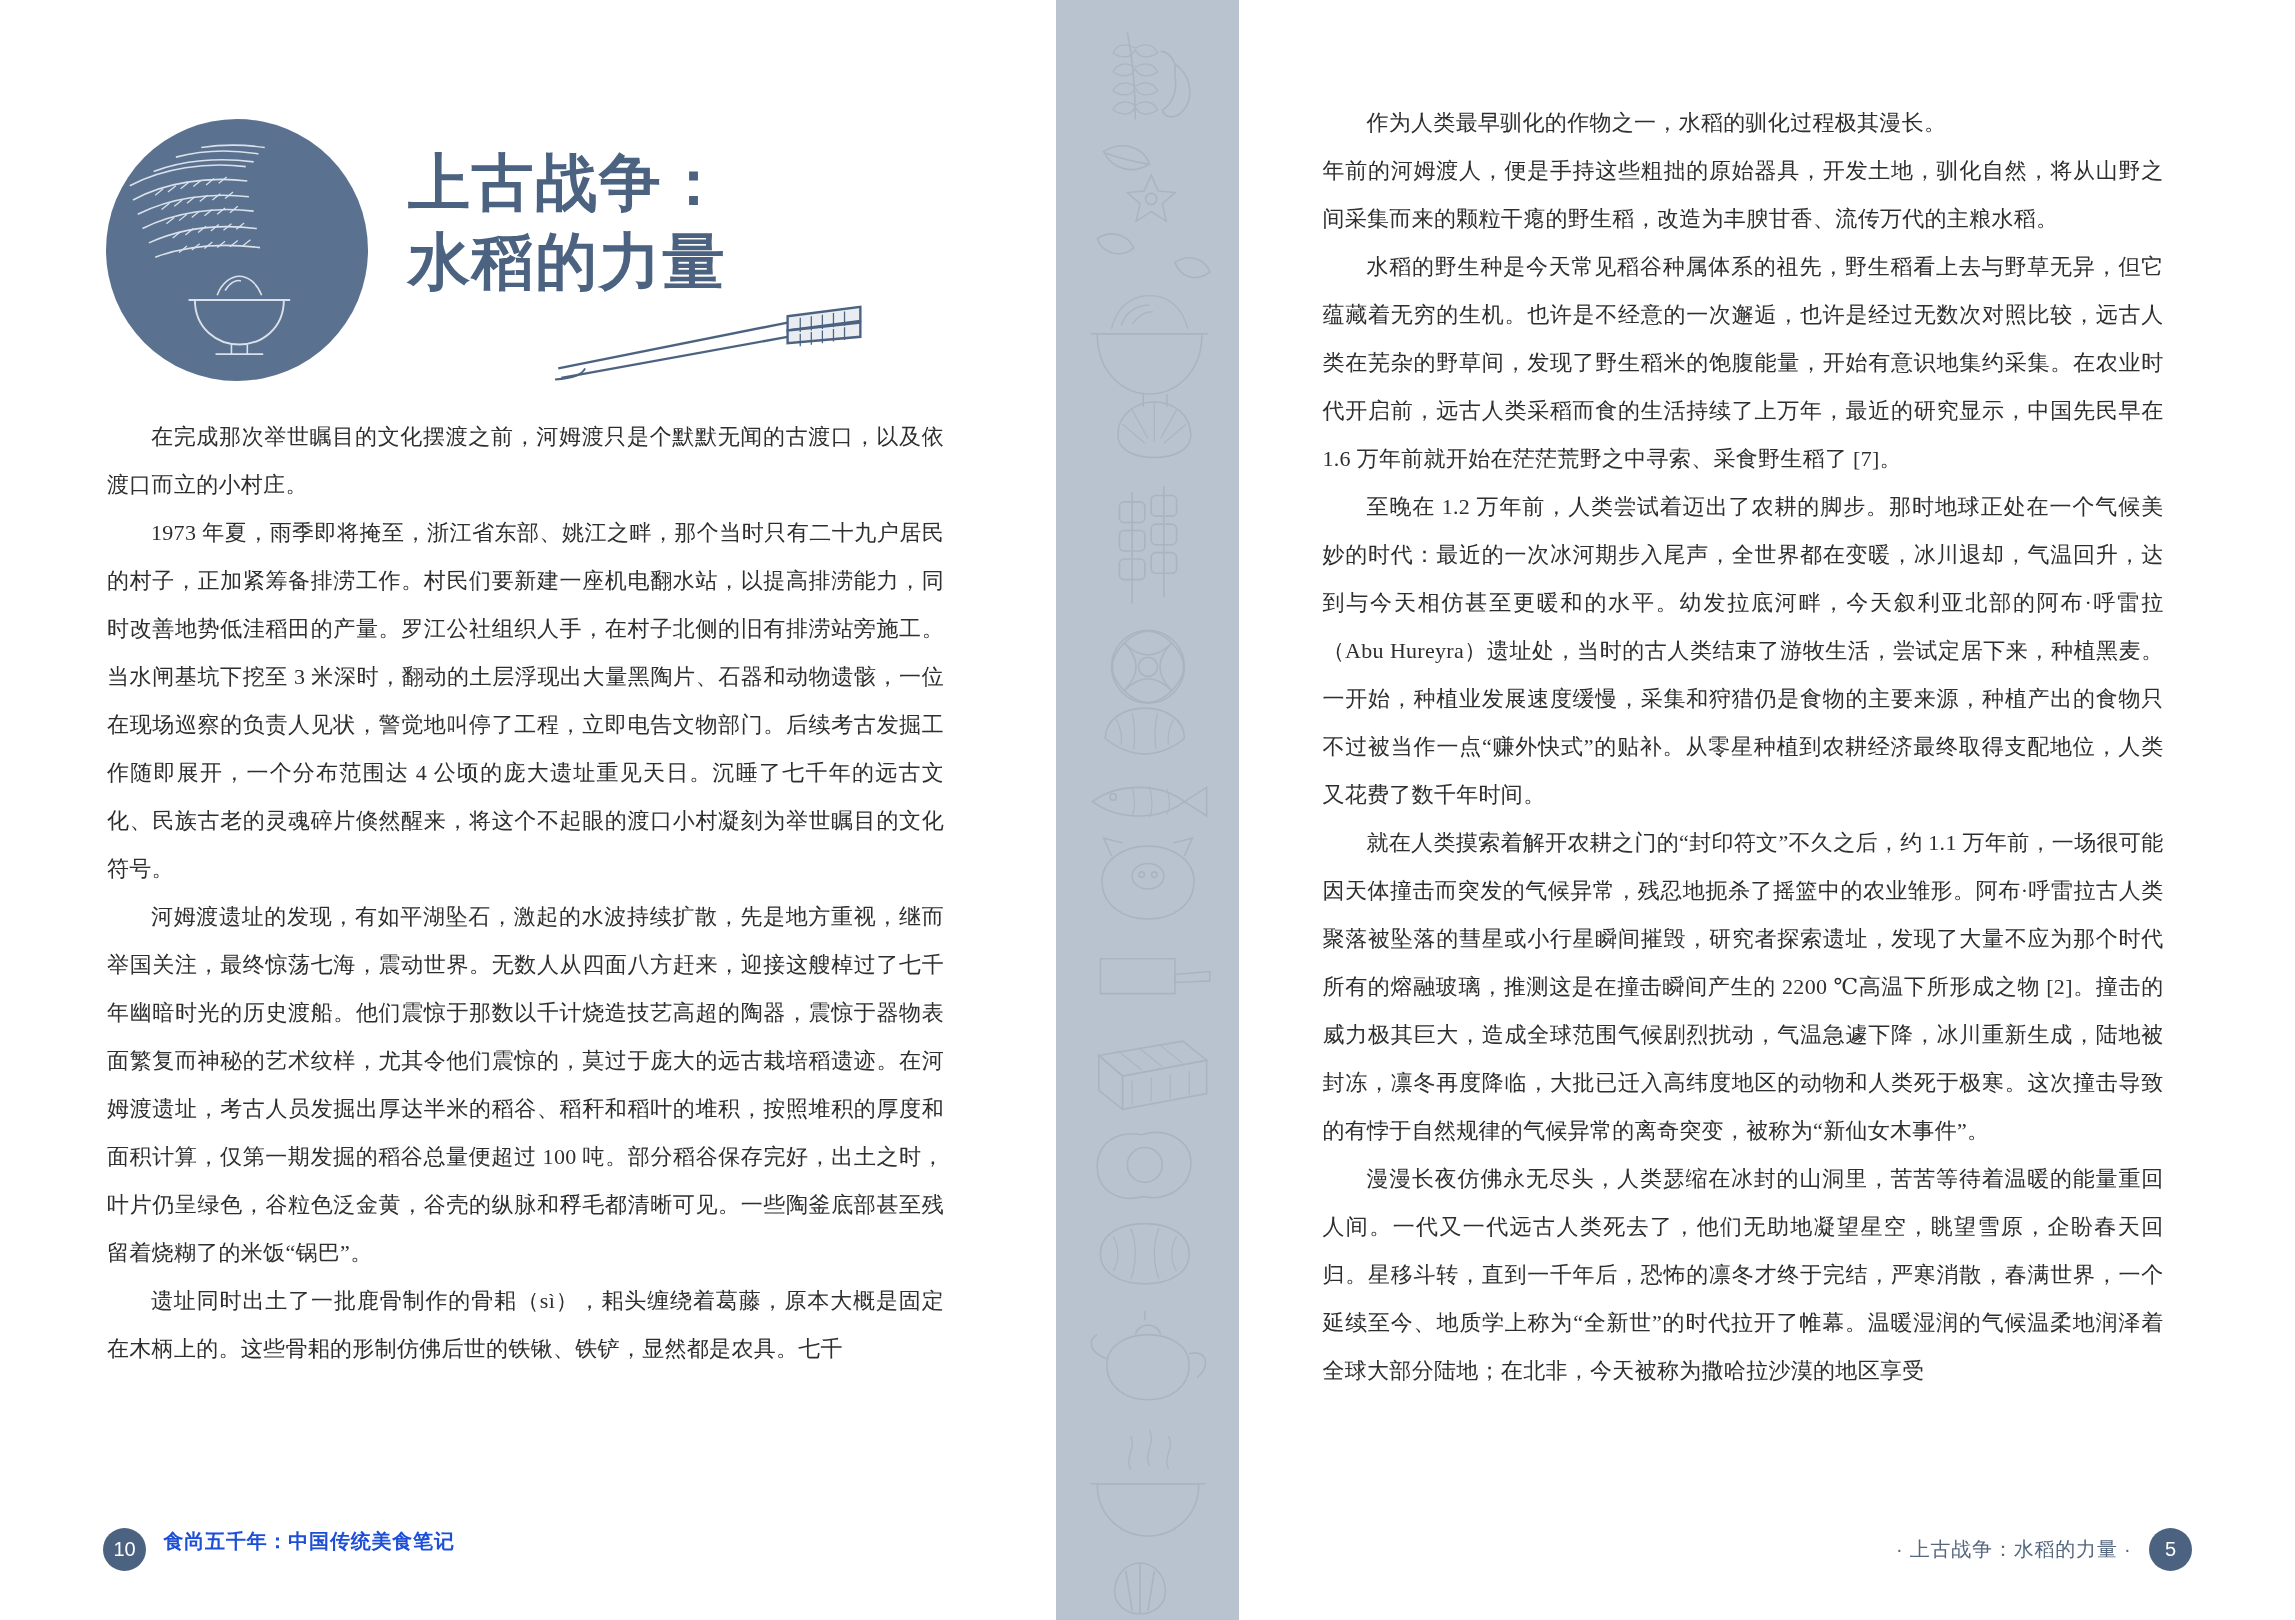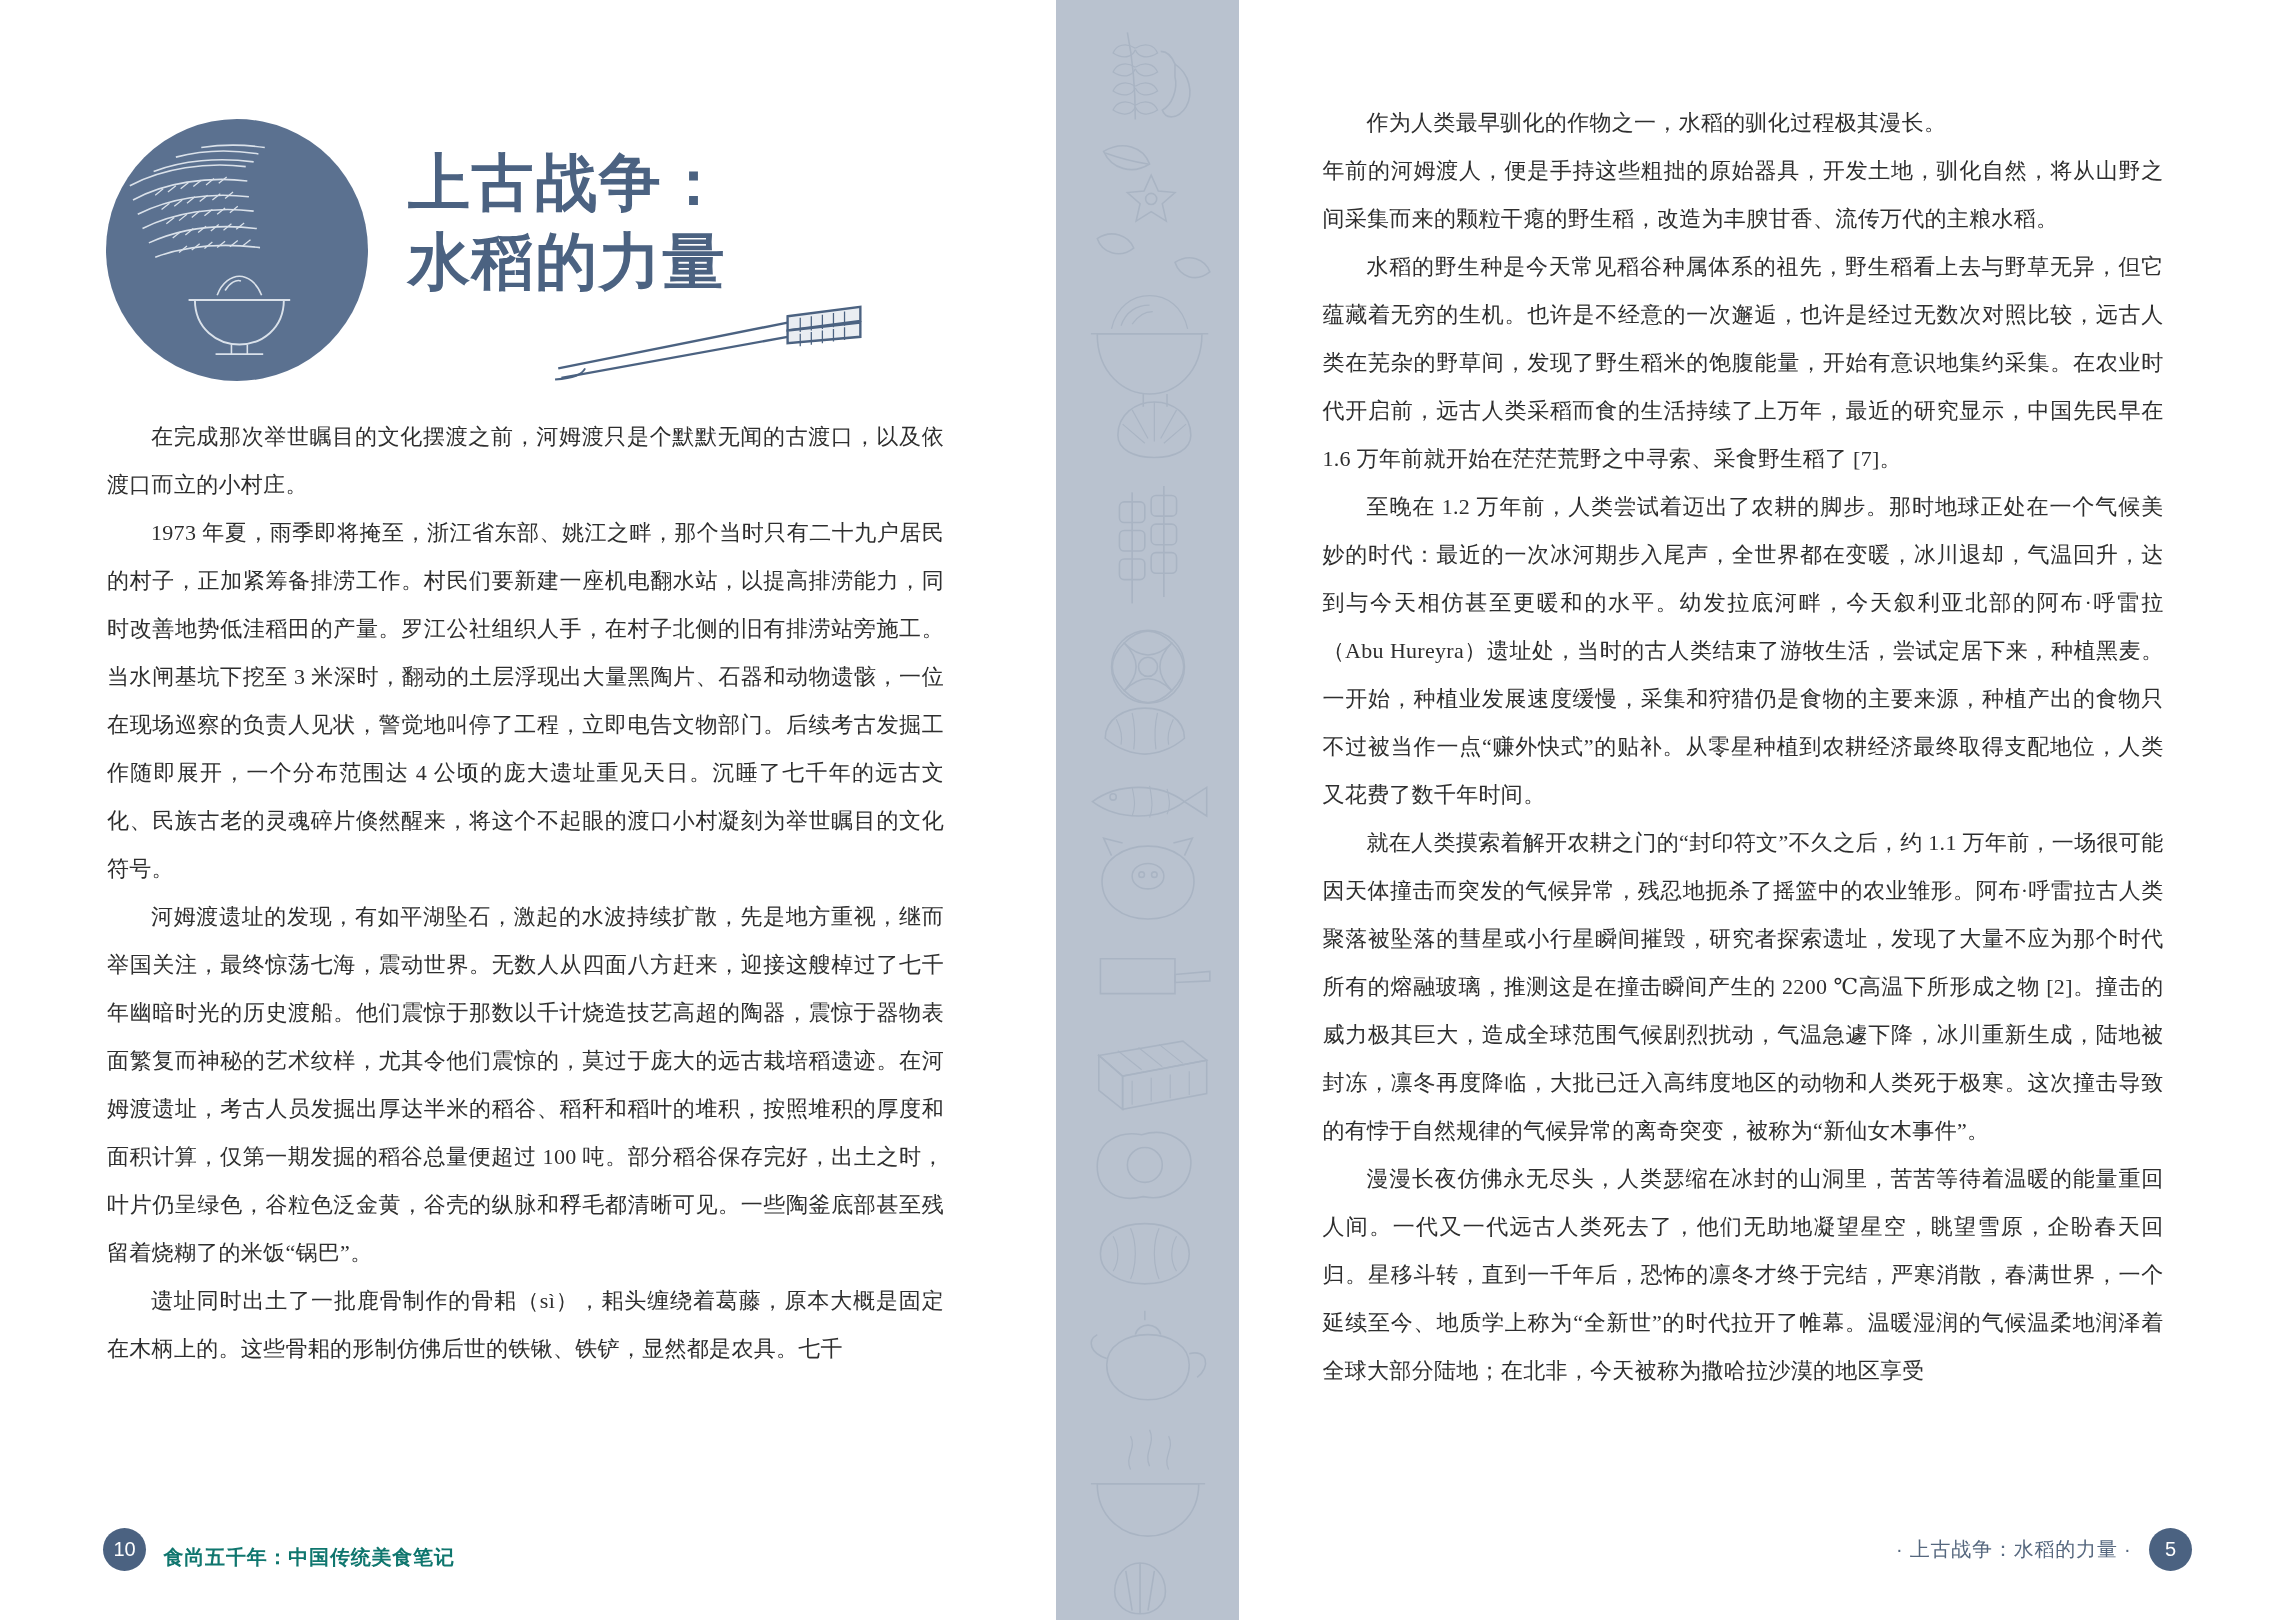--- a/index.html
+++ b/index.html
@@ -112,21 +112,21 @@
     letter-spacing: 0.3px;
   }
   p.para.noindent { text-indent: 0; }
 
   
   .footer-left {
     position: absolute;
     left: 103px;
     bottom: 49px;
     display: flex;
-    align-items: flex-end;
+    align-items: flex-start;
     gap: 17.5px;
   }
   .footer-right {
     position: absolute;
     right: 103px;
     bottom: 49px;
     display: flex;
     align-items: center;
     gap: 17.5px;
   }
@@ -137,21 +137,21 @@
     color: #ffffff;
     font-family: "Liberation Sans", "DejaVu Sans", sans-serif;
     font-size: 20px;
     display: flex;
     align-items: center;
     justify-content: center;
   }
   .footer-text {
     font-family: "Liberation Sans", "DejaVu Sans", sans-serif;
     font-size: 20px;
-    color: #0f766e;
+    color: #1d4ed8;
     font-weight: bold;
     letter-spacing: 0.8px;
   }
   .footer-text.light {
     font-weight: normal;
     color: #55677e;
   }
 </style>
 </head>
 <body>

